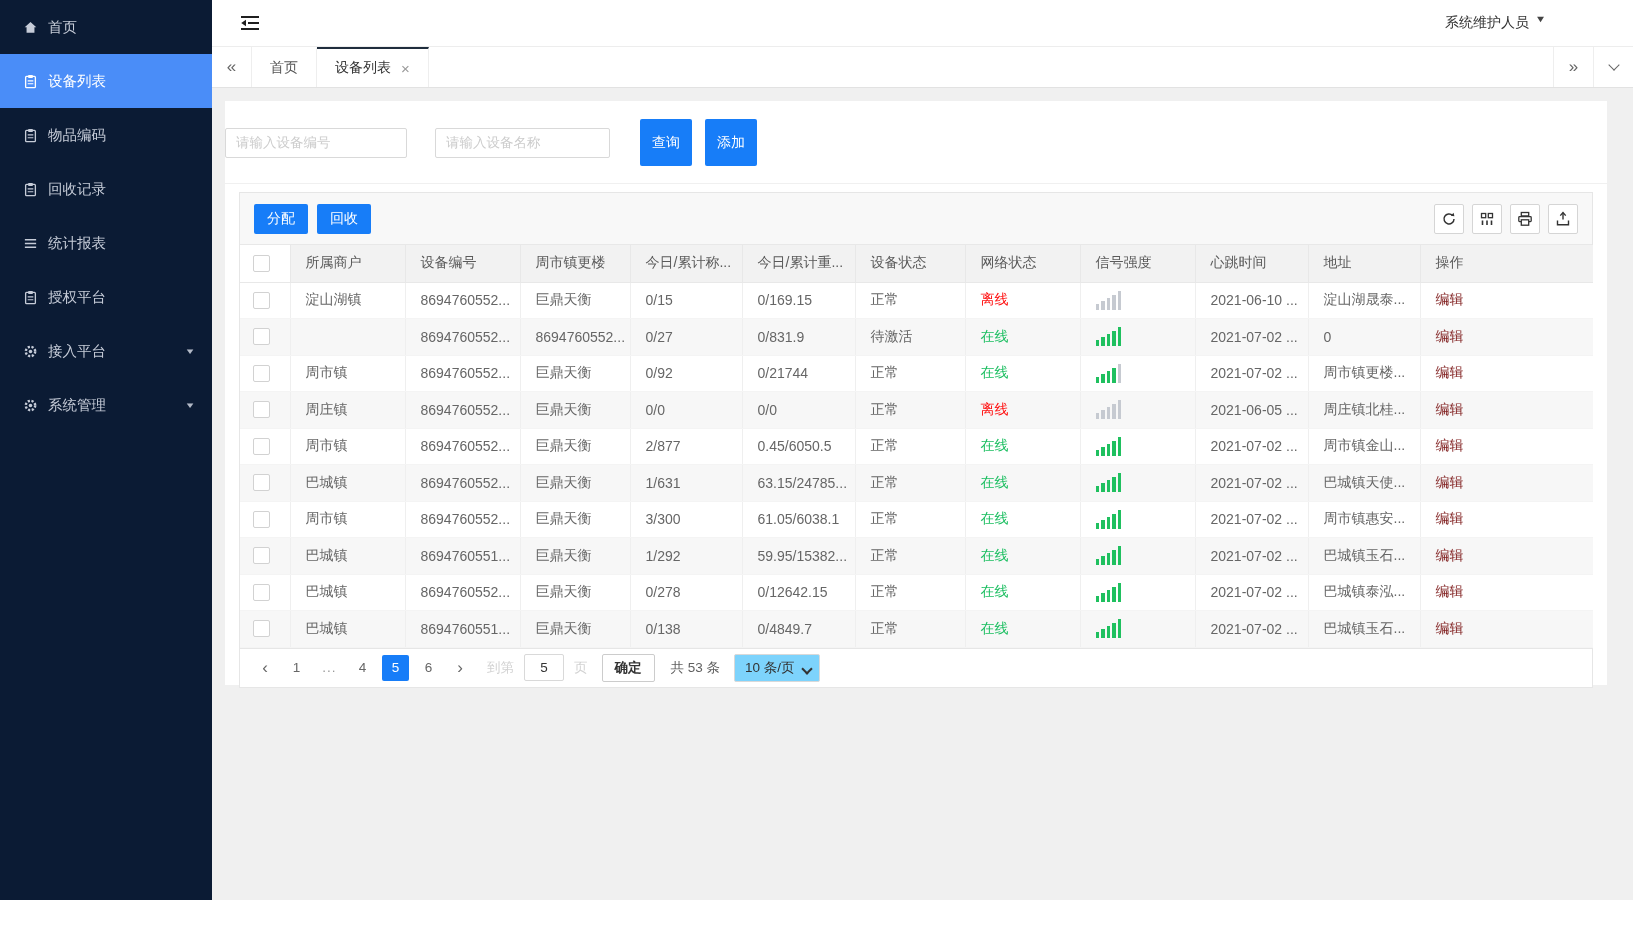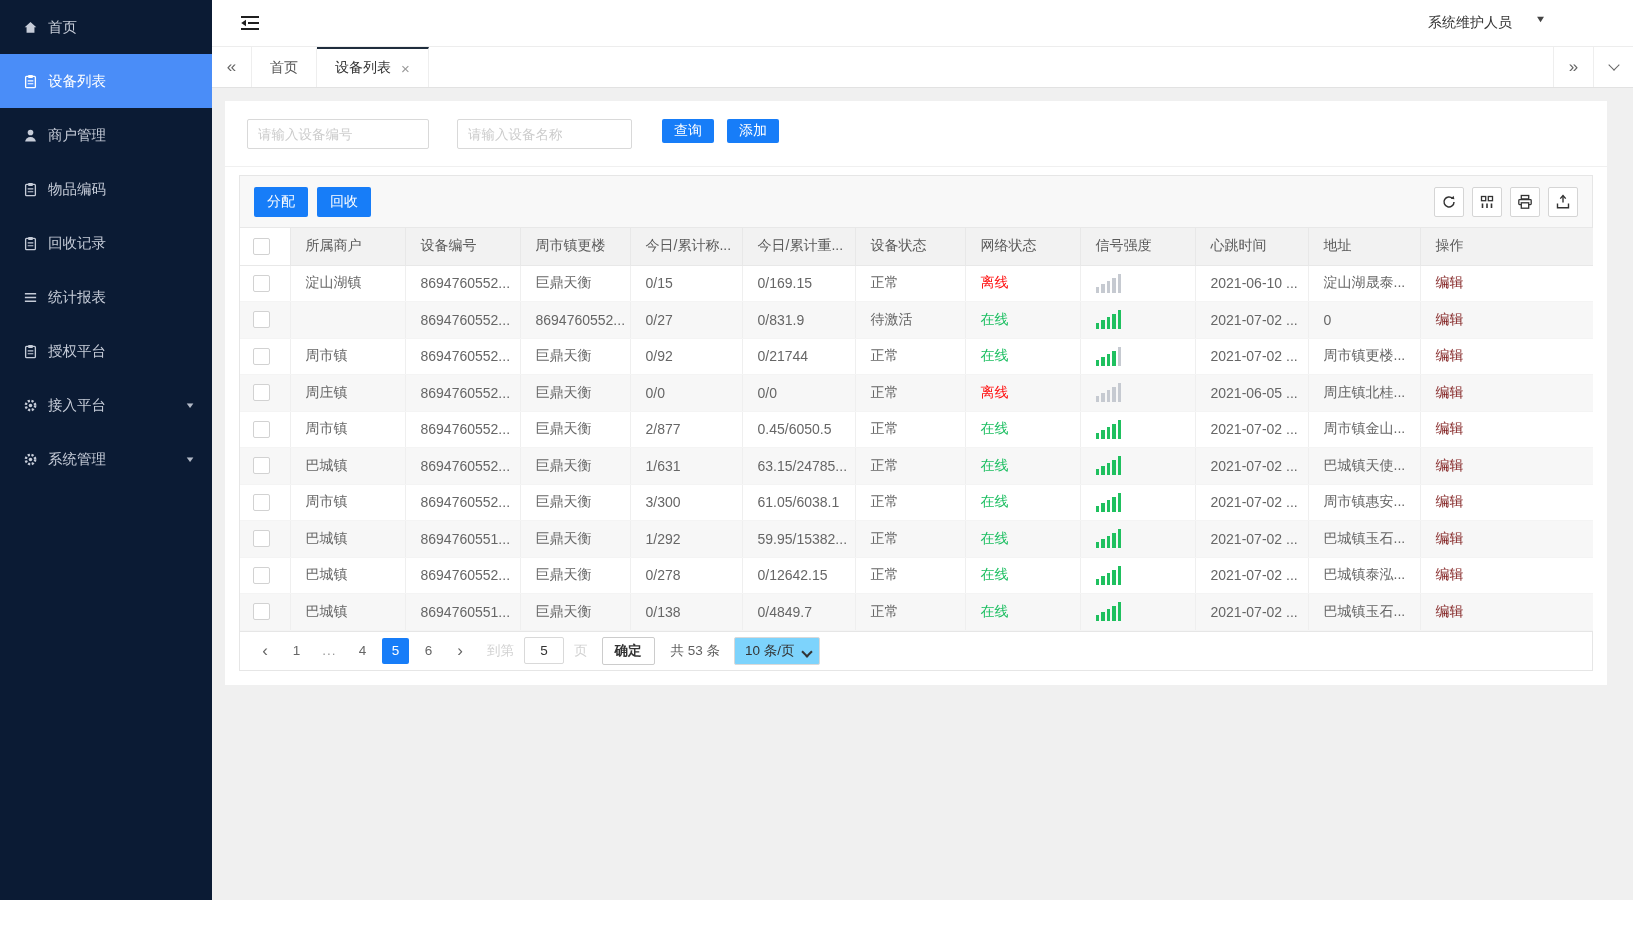--- a/index.html
+++ b/index.html
@@ -13,44 +13,44 @@
   .side-item { height:54px; display:flex; align-items:center; padding:0 18px 0 22px; font-size:14.5px; color:#c6ccd8; cursor:pointer; }
   .side-item.active { background:#4a8df8; color:#fff; }
   .side-item .ico { width:16px; height:16px; margin-right:10px; display:inline-flex; align-items:center; justify-content:center; }
   .side-item .ico svg { width:15px; height:15px; }
   .side-caret { margin-left:auto; font-size:8px; transform:scaleX(1.4); opacity:.9; }
 
   
   .main { position:absolute; left:212px; top:0; width:1421px; height:900px; background:#f0f0f0; }
   .topbar { height:47px; background:#fff; display:flex; align-items:center; border-bottom:1px solid #ededed; }
   .burger { margin-left:28px; width:20px; height:16px; cursor:pointer; display:flex; }
-  .user { margin-left:auto; margin-right:88px; font-size:14px; color:#333; display:flex; align-items:flex-start; gap:24px; cursor:pointer; }
+  .user { margin-left:auto; margin-right:88px; font-size:14px; color:#333; display:flex; align-items:flex-start; gap:7px; cursor:pointer; }
   .user-caret { font-size:9px; color:#444; transform:scaleX(1.3); }
 
   .tabbar { height:41px; background:#fff; border-bottom:1px solid #e2e2e2; display:flex; align-items:stretch; }
   .tab-nav { width:40px; display:flex; align-items:center; justify-content:center; color:#666; font-size:17px; border-right:1px solid #eee; cursor:pointer; }
   .tab-nav.right { border-right:none; border-left:1px solid #eee; }
   .tabs { display:flex; }
   .tab { padding:0 18px; display:flex; align-items:center; font-size:14px; color:#555; background:#fff;
          border-right:1px solid #eee; border-top:2px solid transparent; cursor:pointer; }
   .tab.active { color:#333; border-top:2px solid #1f2d3d; }
   .tab-close { margin-left:10px; color:#999; font-size:15px; line-height:1; }
   .tab-spacer { flex:1; }
   .chev { width:8px; height:8px; border-right:1.6px solid #666; border-bottom:1.6px solid #666; transform:rotate(45deg); margin-top:-4px; }
 
   .content { height:812px; padding:13px 26px 0 13px; }
   .panel { background:#fff; height:584px; padding:14px; }
 
   
-  .search-row { display:flex; align-items:flex-start; margin:4px -14px 0; padding:0 22px 17px; border-bottom:1px solid #f0f0f0; }
+  .search-row { display:flex; align-items:center; margin:4px -14px 0; padding:0 0 17px; border-bottom:1px solid #f0f0f0; }
   .inp { height:30px; border:1px solid #d9d9d9; border-radius:2px; padding:0 10px; font-size:13.5px; color:#333; outline:none; }
   .inp::placeholder { color:#ccc; }
   .inp.no { width:182px; }
   .inp.name { width:175px; margin-left:28px; }
-  .btn { height:24px; padding:0 12px; background:#177df8; color:#fff; border:none; border-radius:2px; font-size:14px; cursor:pointer; }
+  .btn { height:47px; padding:0 12px; background:#177df8; color:#fff; border:none; border-radius:2px; font-size:14px; cursor:pointer; }
   .btn.query { margin-left:30px; }
   .btn.add { margin-left:13px; }
 
   
   .card { margin-top:8px; border:1px solid #e6e6e6; }
   .toolbar { height:52px; background:#f8f8f8; display:flex; align-items:center; padding:0 14px; border-bottom:1px solid #e8e8e8; }
   .tbtn { height:30px; padding:0 13px; background:#177df8; color:#fff; border:none; border-radius:2px; font-size:14px; margin-right:9px; cursor:pointer; }
   .tool-icons { margin-left:auto; display:flex; gap:8px; }
   .ibtn { width:30px; height:30px; background:#fff; border:1px solid #d5d5d5; border-radius:2px; display:flex; align-items:center; justify-content:center; cursor:pointer; color:#333; }
   .ibtn svg { width:16px; height:16px; }
@@ -103,30 +103,20 @@
    </div>
         <div class="side-item active">
      <span class="ico" style="display:inline-flex">
             <svg viewBox="0 0 16 16">
               <rect x="2.8" y="2.6" width="10.4" height="12" rx="1" fill="none" stroke="currentColor" stroke-width="1.4"></rect>
               <rect x="5.6" y="1" width="4.8" height="3.2" rx="0.6" fill="currentColor"></rect>
               <path d="M5 7.4 H11 M5 10.4 H11" stroke="currentColor" stroke-width="1.3"></path>
             </svg>
           </span>
      <span class="side-label">设备列表</span>
-
-   </div>
-        <div class="side-item">
-     <span class="ico" style="display:inline-flex">
-            <svg viewBox="0 0 16 16">
-              <circle cx="8" cy="4.8" r="3" fill="currentColor"></circle>
-              <path d="M2.3 14.5 a5.7 4.8 0 0 1 11.4 0 Z" fill="currentColor"></path>
-            </svg>
-          </span>
-     <span class="side-label">商户管理</span>
 
    </div>
         <div class="side-item">
      <span class="ico" style="display:inline-flex">
             <svg viewBox="0 0 16 16">
               <rect x="2.8" y="2.6" width="10.4" height="12" rx="1" fill="none" stroke="currentColor" stroke-width="1.4"></rect>
               <rect x="5.6" y="1" width="4.8" height="3.2" rx="0.6" fill="currentColor"></rect>
               <path d="M5 7.4 H11 M5 10.4 H11" stroke="currentColor" stroke-width="1.3"></path>
             </svg>
           </span>

